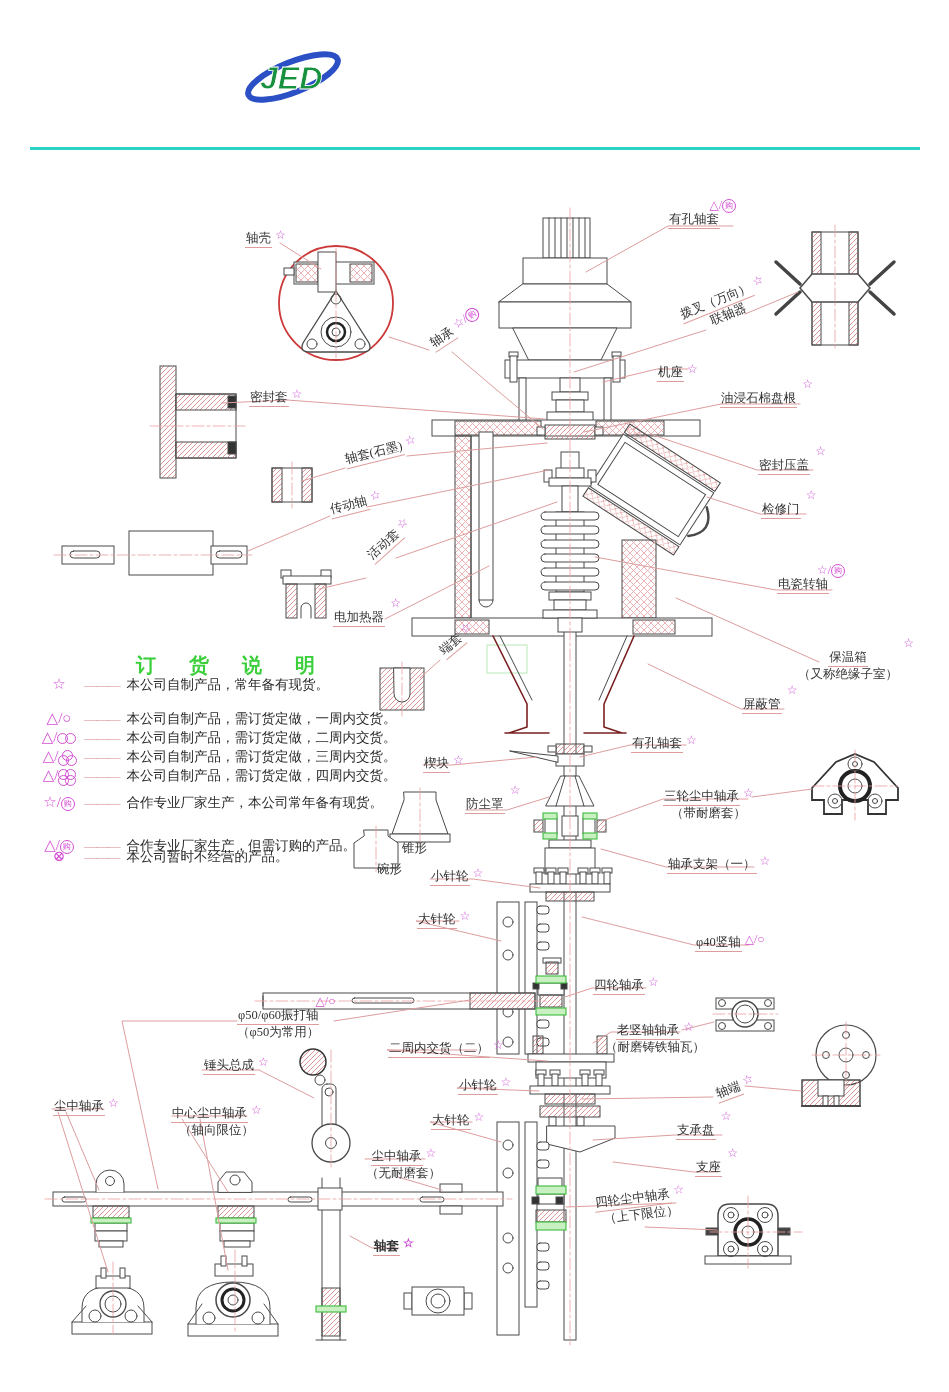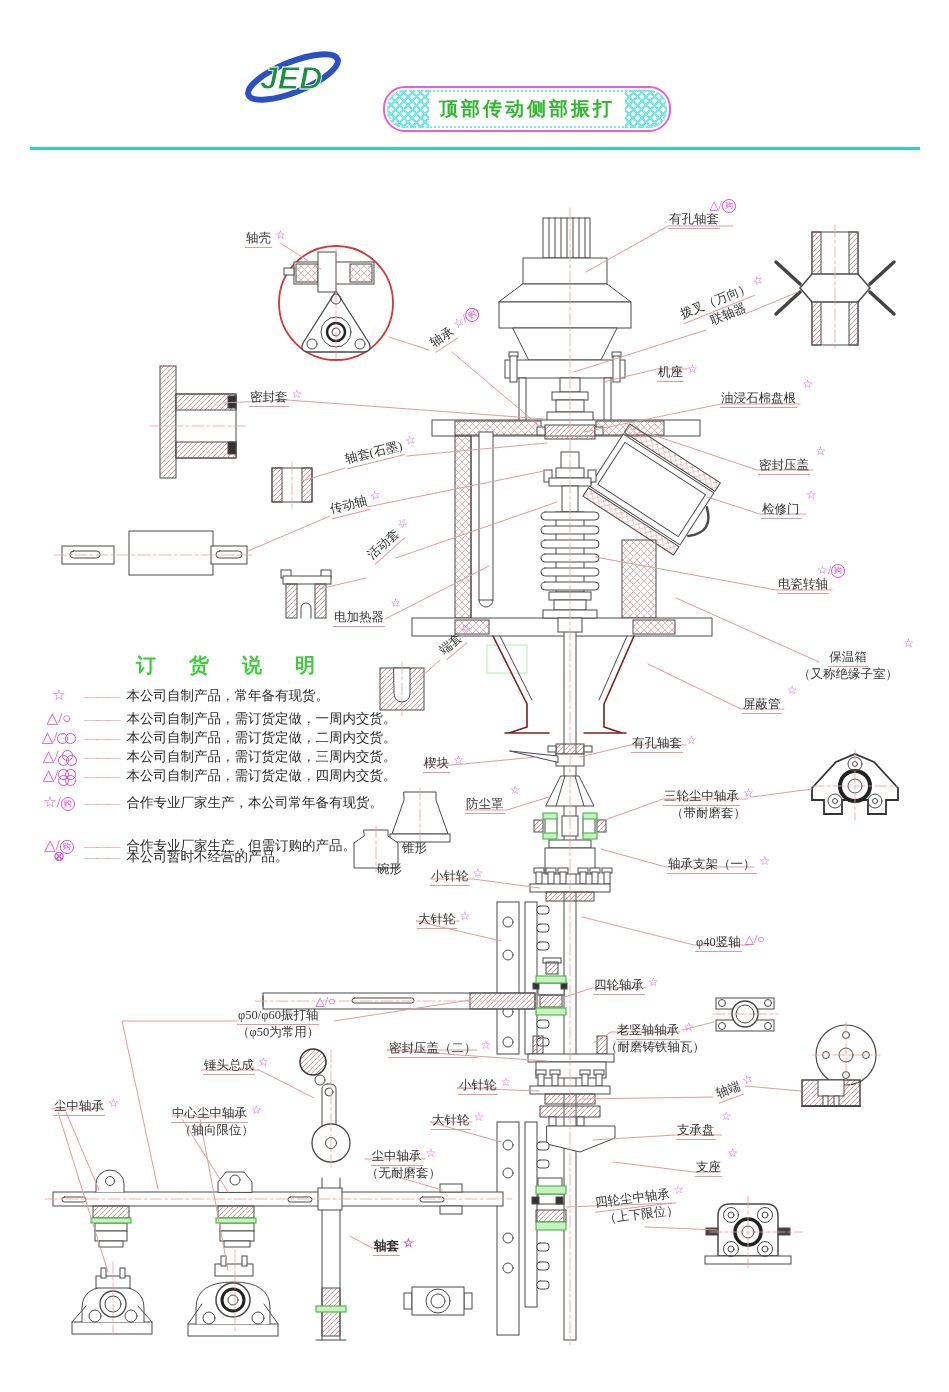--- a/index.html
+++ b/index.html
@@ -50,26 +50,20 @@
 </style>
 </head>
 <body>
 
 <div id="page">
 
   <svg id="logo" viewBox="0 0 110 66">
     <ellipse cx="55" cy="33" rx="48" ry="15" transform="rotate(-22 55 33)" fill="none" stroke="#2b4fc4" stroke-width="6"></ellipse>
     <text x="22" y="45" font-family="Liberation Sans, sans-serif" font-style="italic" font-weight="bold" font-size="32" fill="#17913d" stroke="#ffffff" stroke-width="0.8">JED</text>
   </svg>
-  <div id="title-pill">
-    <span class="cap l"></span>
-    <span class="cap r"></span>
-    <span class="dots"></span>
-    <span id="page-title">顶部传动侧部振打</span>
-  </div>
   <div id="separator"></div>
 
   <svg width="949" height="1392" style="position:absolute;left:0;top:0;" stroke-linecap="round">
     <defs>
       <pattern id="xh" width="7" height="7" patternUnits="userSpaceOnUse">
         <path d="M0 7 L7 0 M0 0 L7 7" stroke="#e9acac" stroke-width="0.9" fill="none"></path>
       </pattern>
       <pattern id="dh" width="5" height="5" patternUnits="userSpaceOnUse">
         <path d="M0 5 L5 0" stroke="#d98b8b" stroke-width="0.9" fill="none"></path>
       </pattern>
@@ -535,38 +529,38 @@
       <div class="lbl no-ul" style="left: 401px; top: 841px;"><span class="l1">锥形</span></div>
       <div class="lbl no-ul" style="left: 376px; top: 862px;"><span class="l1">碗形</span></div>
       <div class="lbl" style="left: 663px; top: 786px;"><span class="l1">三轮尘中轴承</span><span class="mk mk-after"><span class="star">☆</span></span><span class="l2">（带耐磨套）</span></div>
       <div class="lbl" style="left: 667px; top: 854px;"><span class="l1">轴承支架（一）</span><span class="mk mk-after"><span class="star">☆</span></span></div>
       <div class="lbl" style="left: 430px; top: 866px;"><span class="l1">小针轮</span><span class="mk mk-after"><span class="star">☆</span></span></div>
       <div class="lbl" style="left: 417px; top: 909px;"><span class="l1">大针轮</span><span class="mk mk-after"><span class="star">☆</span></span></div>
       <div class="lbl" style="left: 695px; top: 932px;"><span class="l1">φ40竖轴</span><span class="mk mk-after">△/○</span></div>
       <div class="lbl" style="left: 593px; top: 975px;"><span class="l1">四轮轴承</span><span class="mk mk-after"><span class="star">☆</span></span></div>
       <div class="lbl" style="left: 237px; top: 1008px;"><span class="l1">φ50/φ60振打轴</span><span class="mk mk-above">△/○</span><span class="l2">（φ50为常用）</span></div>
       <div class="lbl" style="left: 605px; top: 1020px;"><span class="l1">老竖轴轴承</span><span class="mk mk-after"><span class="star">☆</span></span><span class="l2">（耐磨铸铁轴瓦）</span></div>
-      <div class="lbl" style="left: 388px; top: 1038px;"><span class="l1">密封压盖（二）</span><span class="mk mk-after"><span class="star">☆</span></span></div>
+      <div class="lbl" style="left: 388px; top: 1038px;"><span class="l1">二周内交货（二）</span><span class="mk mk-after"><span class="star">☆</span></span></div>
       <div class="lbl" style="left: 458px; top: 1075px;"><span class="l1">小针轮</span><span class="mk mk-after"><span class="star">☆</span></span></div>
       <div class="lbl" style="left: 203px; top: 1055px;"><span class="l1">锤头总成</span><span class="mk mk-after"><span class="star">☆</span></span></div>
       <div class="lbl" style="left: 431px; top: 1110px;"><span class="l1">大针轮</span><span class="mk mk-after"><span class="star">☆</span></span></div>
       <div class="lbl" style="left: 171px; top: 1103px;"><span class="l1">中心尘中轴承</span><span class="mk mk-after"><span class="star">☆</span></span><span class="l2">（轴向限位）</span></div>
       <div class="lbl" style="left: 53px; top: 1096px;"><span class="l1">尘中轴承</span><span class="mk mk-after"><span class="star">☆</span></span></div>
       <div class="lbl" style="left: 712px; top: 1085px; transform: rotate(-20deg); transform-origin: left top;"><span class="l1">轴端</span><span class="mk mk-after"><span class="star">☆</span></span></div>
       <div class="lbl" style="left: 676px; top: 1123px;"><span class="l1">支承盘</span><span class="mk mk-above"><span class="star">☆</span></span></div>
       <div class="lbl" style="left: 695px; top: 1160px;"><span class="l1">支座</span><span class="mk mk-above"><span class="star">☆</span></span></div>
       <div class="lbl" style="left: 366px; top: 1146px;"><span class="l1">尘中轴承</span><span class="mk mk-after"><span class="star">☆</span></span><span class="l2">（无耐磨套）</span></div>
       <div class="lbl" style="left: 593px; top: 1193px; transform: rotate(-7deg); transform-origin: left top;"><span class="l1">四轮尘中轴承</span><span class="mk mk-after"><span class="star">☆</span></span><span class="l2">（上下限位）</span></div>
       <div class="lbl" style="left: 373px; top: 1236px; font-weight: bold;"><span class="l1">轴套</span><span class="mk mk-after"><span class="star">☆</span></span></div>
     </div>
 
   <div id="legend">
     <div id="legend-title">订 货 说 明</div>
     <div id="legend-items">
-        <div class="lg-row" style="top: 34px;"><span class="lg-sym"><span class="star">☆</span></span><span class="lg-dash">———</span><span class="lg-text">本公司自制产品，常年备有现货。</span></div>
+        <div class="lg-row" style="top: 23px;"><span class="lg-sym"><span class="star">☆</span></span><span class="lg-dash">———</span><span class="lg-text">本公司自制产品，常年备有现货。</span></div>
         <div class="lg-row" style="top: 57px;"><span class="lg-sym">△/○</span><span class="lg-dash">———</span><span class="lg-text">本公司自制产品，需订货定做，一周内交货。</span></div>
         <div class="lg-row" style="top: 76px;"><span class="lg-sym">△/<span class="cg"><i></i><i></i></span></span><span class="lg-dash">———</span><span class="lg-text">本公司自制产品，需订货定做，二周内交货。</span></div>
         <div class="lg-row" style="top: 95px;"><span class="lg-sym">△/<span class="c3"><i></i><i></i><i></i></span></span><span class="lg-dash">———</span><span class="lg-text">本公司自制产品，需订货定做，三周内交货。</span></div>
         <div class="lg-row" style="top: 114px;"><span class="lg-sym">△/<span class="c4"><i></i><i></i><i></i><i></i></span></span><span class="lg-dash">———</span><span class="lg-text">本公司自制产品，需订货定做，四周内交货。</span></div>
         <div class="lg-row" style="top: 141px;"><span class="lg-sym"><span class="star">☆</span>/<span class="buy">购</span></span><span class="lg-dash">———</span><span class="lg-text">合作专业厂家生产，本公司常年备有现货。</span></div>
         <div class="lg-row" style="top: 184px;"><span class="lg-sym">△/<span class="buy">购</span></span><span class="lg-dash">———</span><span class="lg-text">合作专业厂家生产，但需订购的产品。</span></div>
         <div class="lg-row" style="top: 195px;"><span class="lg-sym">⊗</span><span class="lg-dash">———</span><span class="lg-text">本公司暂时不经营的产品。</span></div>
       </div>
   </div>
 

